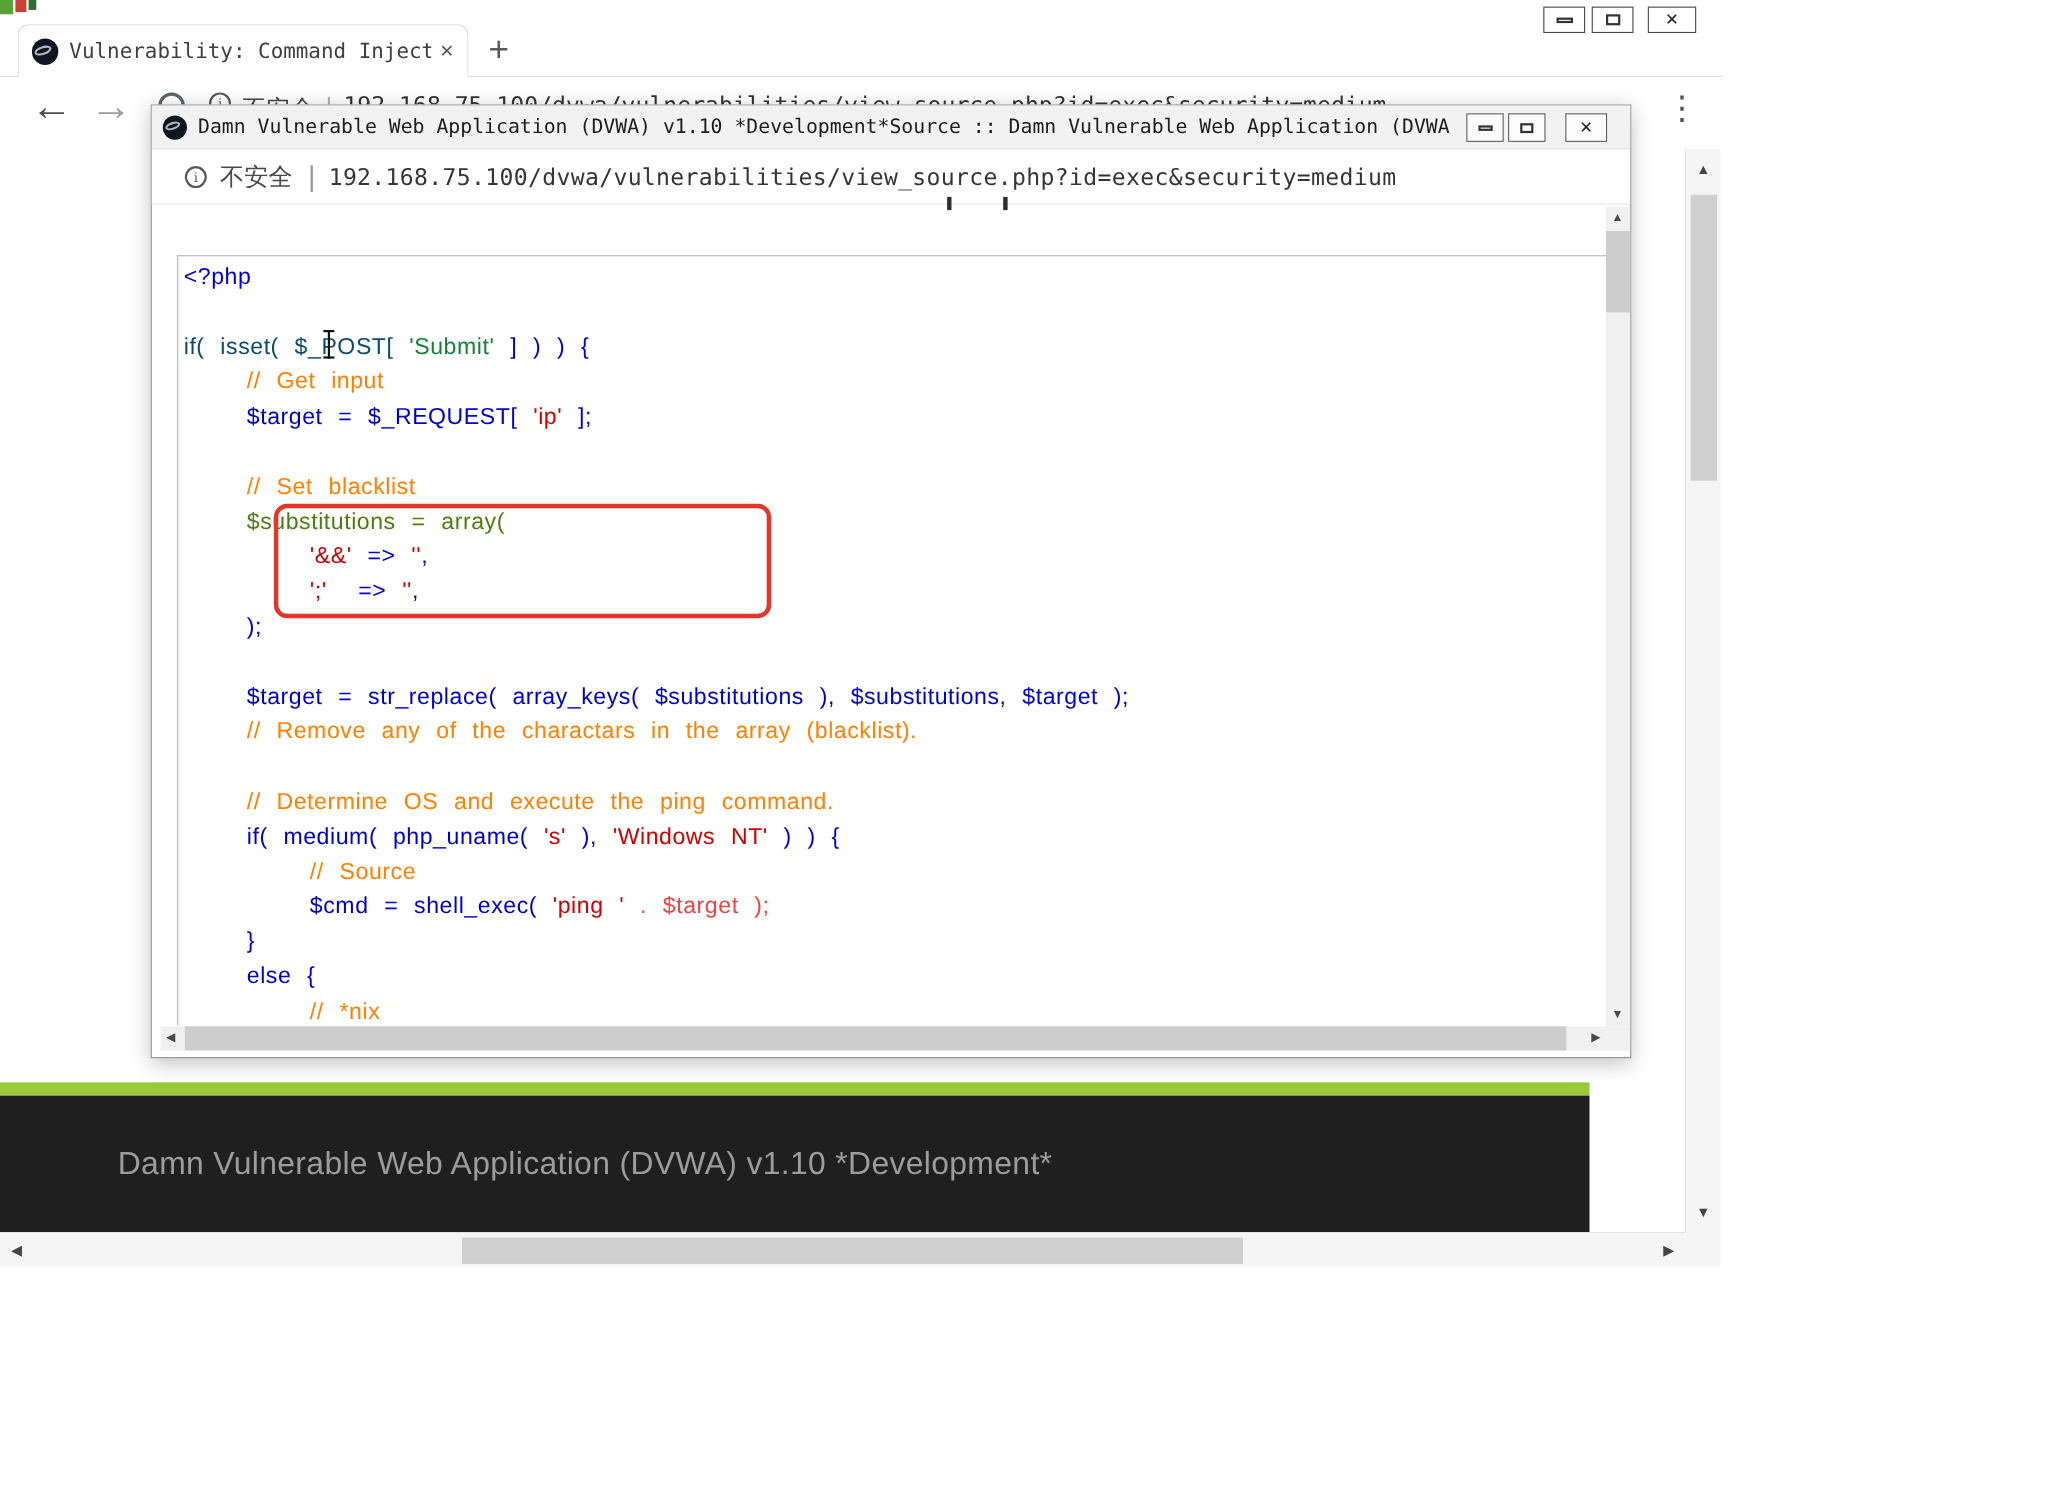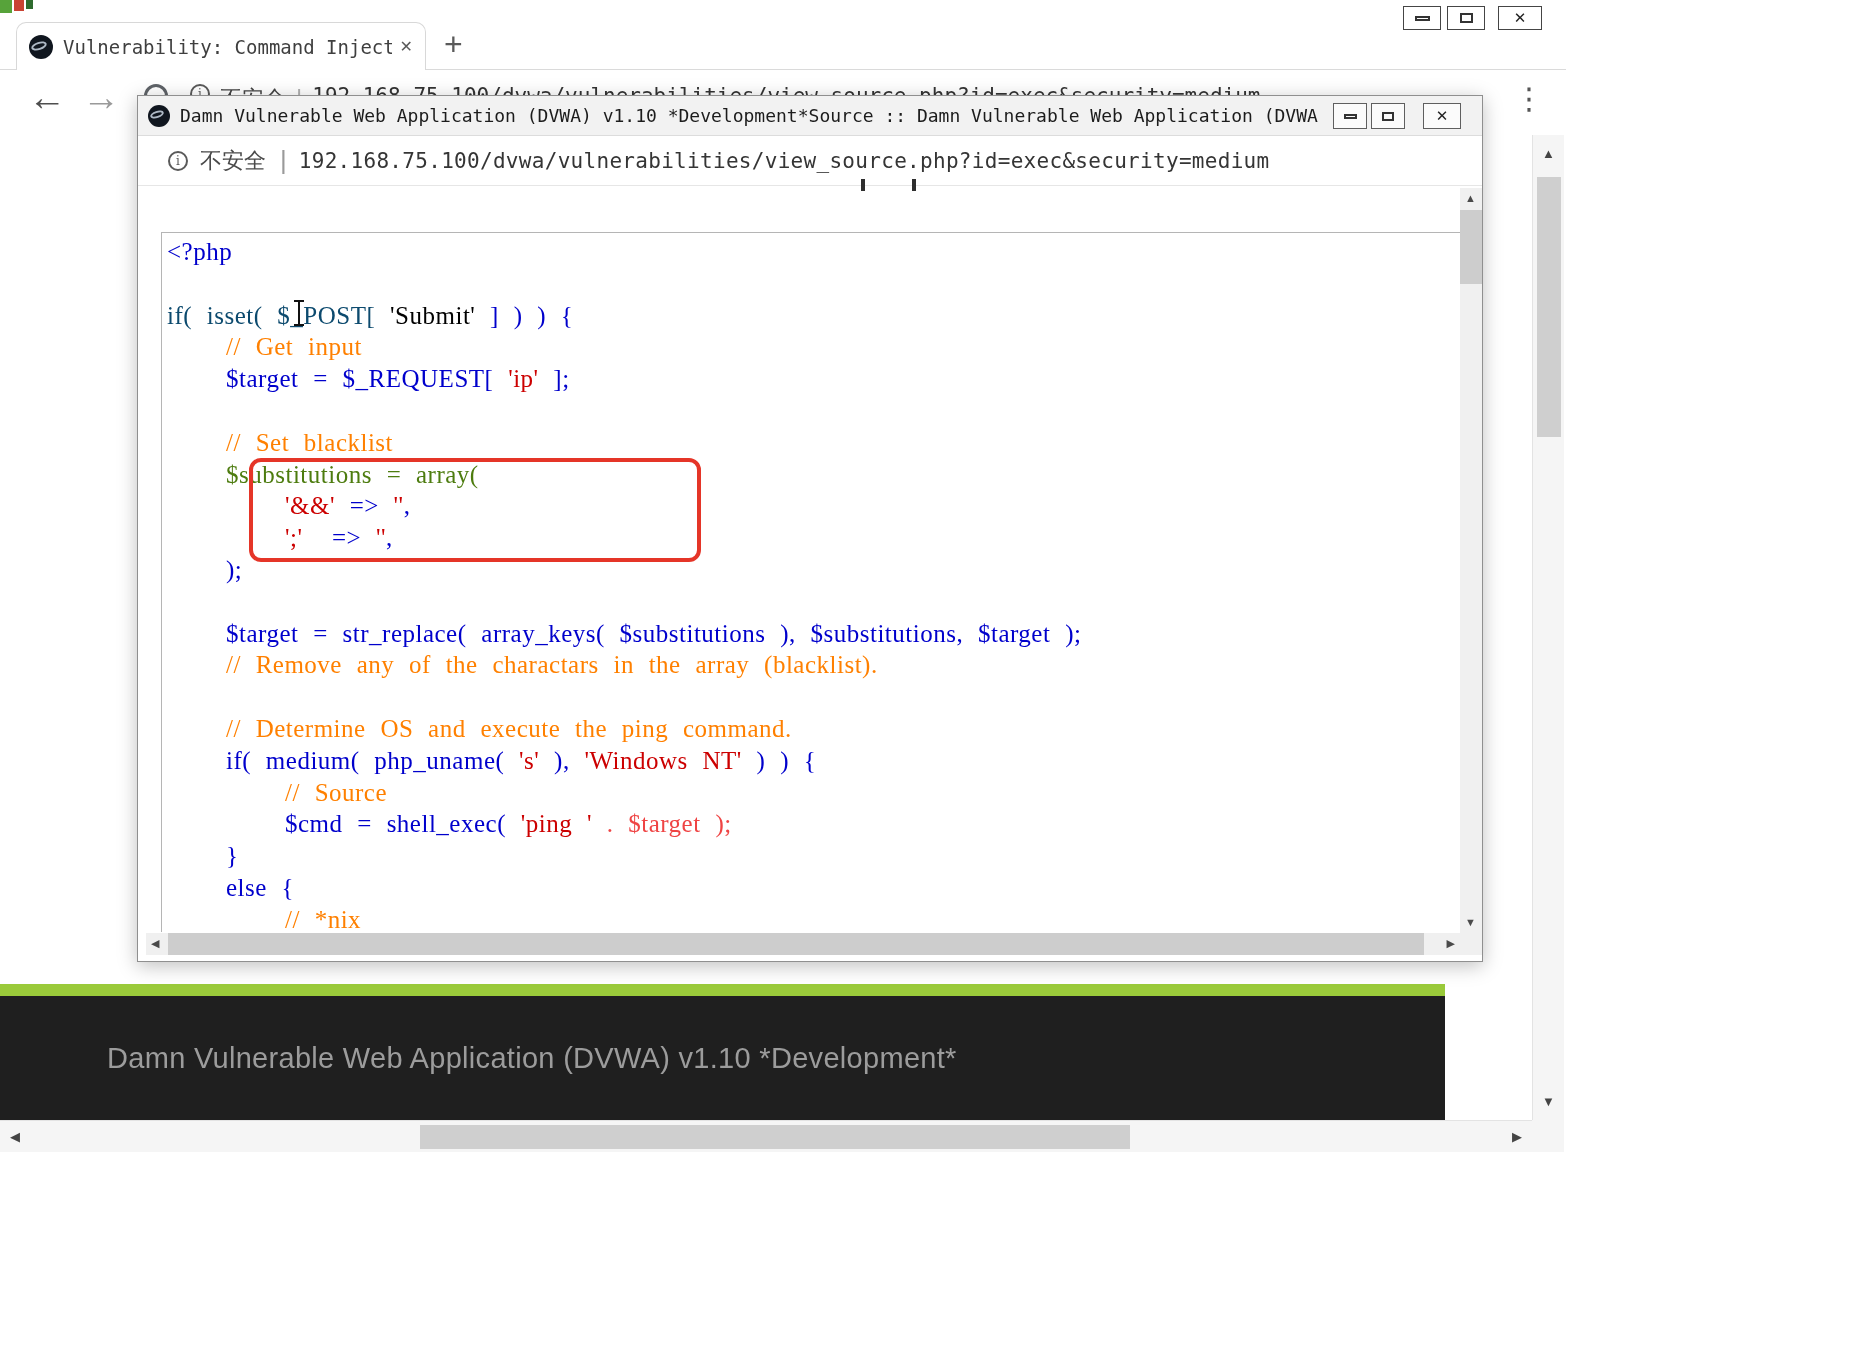--- a/index.html
+++ b/index.html
@@ -74,21 +74,21 @@
   .p-addressbar .info-circle{margin-left:30px;}
   .p-sec{margin-left:12px;font-size:22px;color:#4a4a4a;}
   .p-sep{margin-left:14px;font-size:26px;color:#9a9a9a;}
   .p-url{margin-left:12px;font-family:"DejaVu Sans Mono","Liberation Mono",monospace;font-size:21px;color:#353535;letter-spacing:0.3px;}
 
   
   .sliver{position:absolute;width:4px;height:12px;background:#2e2e2e;}
   .sliver1{left:723px;top:83px;}
   .sliver2{left:774px;top:83px;}
   .code-box{position:absolute;left:23px;top:136px;width:1300px;height:700px;border-top:1px solid #b5b5b5;border-left:1px solid #b5b5b5;overflow:hidden;background:#fff;}
-  .code{padding:3px 0 0 5px;font-family:Liberation Serif, serif;font-size:25px;letter-spacing:0.5px;word-spacing:8px;}
+  .code{padding:3px 0 0 5px;font-family:Liberation Sans, sans-serif;font-size:21px;letter-spacing:0.5px;word-spacing:8px;}
   .code-line{white-space:pre;line-height:31.8px;height:31.8px;overflow:hidden;}
   .annotation{position:absolute;left:111px;top:362px;width:452px;height:104px;border:4px solid #e53528;border-radius:12px;z-index:5;}
   .ibeam{position:absolute;left:155px;top:204px;width:12px;height:26px;z-index:6;}
   .ib-bar{position:absolute;left:5px;top:0;width:2px;height:26px;background:#111;}
   .ib-top{position:absolute;left:1px;top:0;width:10px;height:2px;background:#111;}
   .ib-bot{position:absolute;left:1px;bottom:0;width:10px;height:2px;background:#111;}
 
   
   .p-vscroll{position:absolute;left:1322px;top:92px;width:22px;height:745px;background:#f0f0f0;}
   .p-arrow{position:absolute;color:#4a4a4a;font-size:11px;line-height:1;left:5px;top:5px;}
@@ -186,21 +186,21 @@
       <span class="p-url">192.168.75.100/dvwa/vulnerabilities/view_source.php?id=exec&amp;security=medium</span>
     </div>
 
     <span class="sliver sliver1"></span>
     <span class="sliver sliver2"></span>
 
     <div class="code-box">
       <div class="code">
           <div class="code-line"><span style="color: rgb(0, 0, 204);">&lt;?php</span></div>
           <div class="code-line">&nbsp;</div>
-          <div class="code-line"><span style="color: #0c4a6e;">if( isset( $_POST[ </span><span style="color: #000000;">'Submit'</span><span style="color: rgb(0, 0, 204);"> ] ) ) {</span></div>
+          <div class="code-line"><span style="color: #0c4a6e;">if( isset( $_POST[ </span><span style="color: #15803d;">'Submit'</span><span style="color: rgb(0, 0, 204);"> ] ) ) {</span></div>
           <div class="code-line"><span style="color: rgb(0, 0, 204);">    </span><span style="color: rgb(255, 128, 0);">// Get input</span></div>
           <div class="code-line"><span style="color: rgb(0, 0, 204);">    $target = $_REQUEST[ </span><span style="color: rgb(204, 0, 0);">'ip'</span><span style="color: rgb(0, 0, 204);"> ];</span></div>
           <div class="code-line">&nbsp;</div>
           <div class="code-line"><span style="color: rgb(0, 0, 204);">    </span><span style="color: rgb(255, 128, 0);">// Set blacklist</span></div>
           <div class="code-line"><span style="color: #4d7c0f;">    $substitutions = array(</span></div>
           <div class="code-line"><span style="color: rgb(0, 0, 204);">        </span><span style="color: rgb(204, 0, 0);">'&amp;&amp;'</span><span style="color: rgb(0, 0, 204);"> =&gt; </span><span style="color: rgb(204, 0, 0);">''</span><span style="color: rgb(0, 0, 204);">,</span></div>
           <div class="code-line"><span style="color: rgb(0, 0, 204);">        </span><span style="color: rgb(204, 0, 0);">';'</span><span style="color: rgb(0, 0, 204);">  =&gt; </span><span style="color: rgb(204, 0, 0);">''</span><span style="color: rgb(0, 0, 204);">,</span></div>
           <div class="code-line"><span style="color: rgb(0, 0, 204);">    );</span></div>
           <div class="code-line">&nbsp;</div>
           <div class="code-line"><span style="color: rgb(0, 0, 204);">    $target = str_replace( array_keys( $substitutions ), $substitutions, $target );</span></div>

